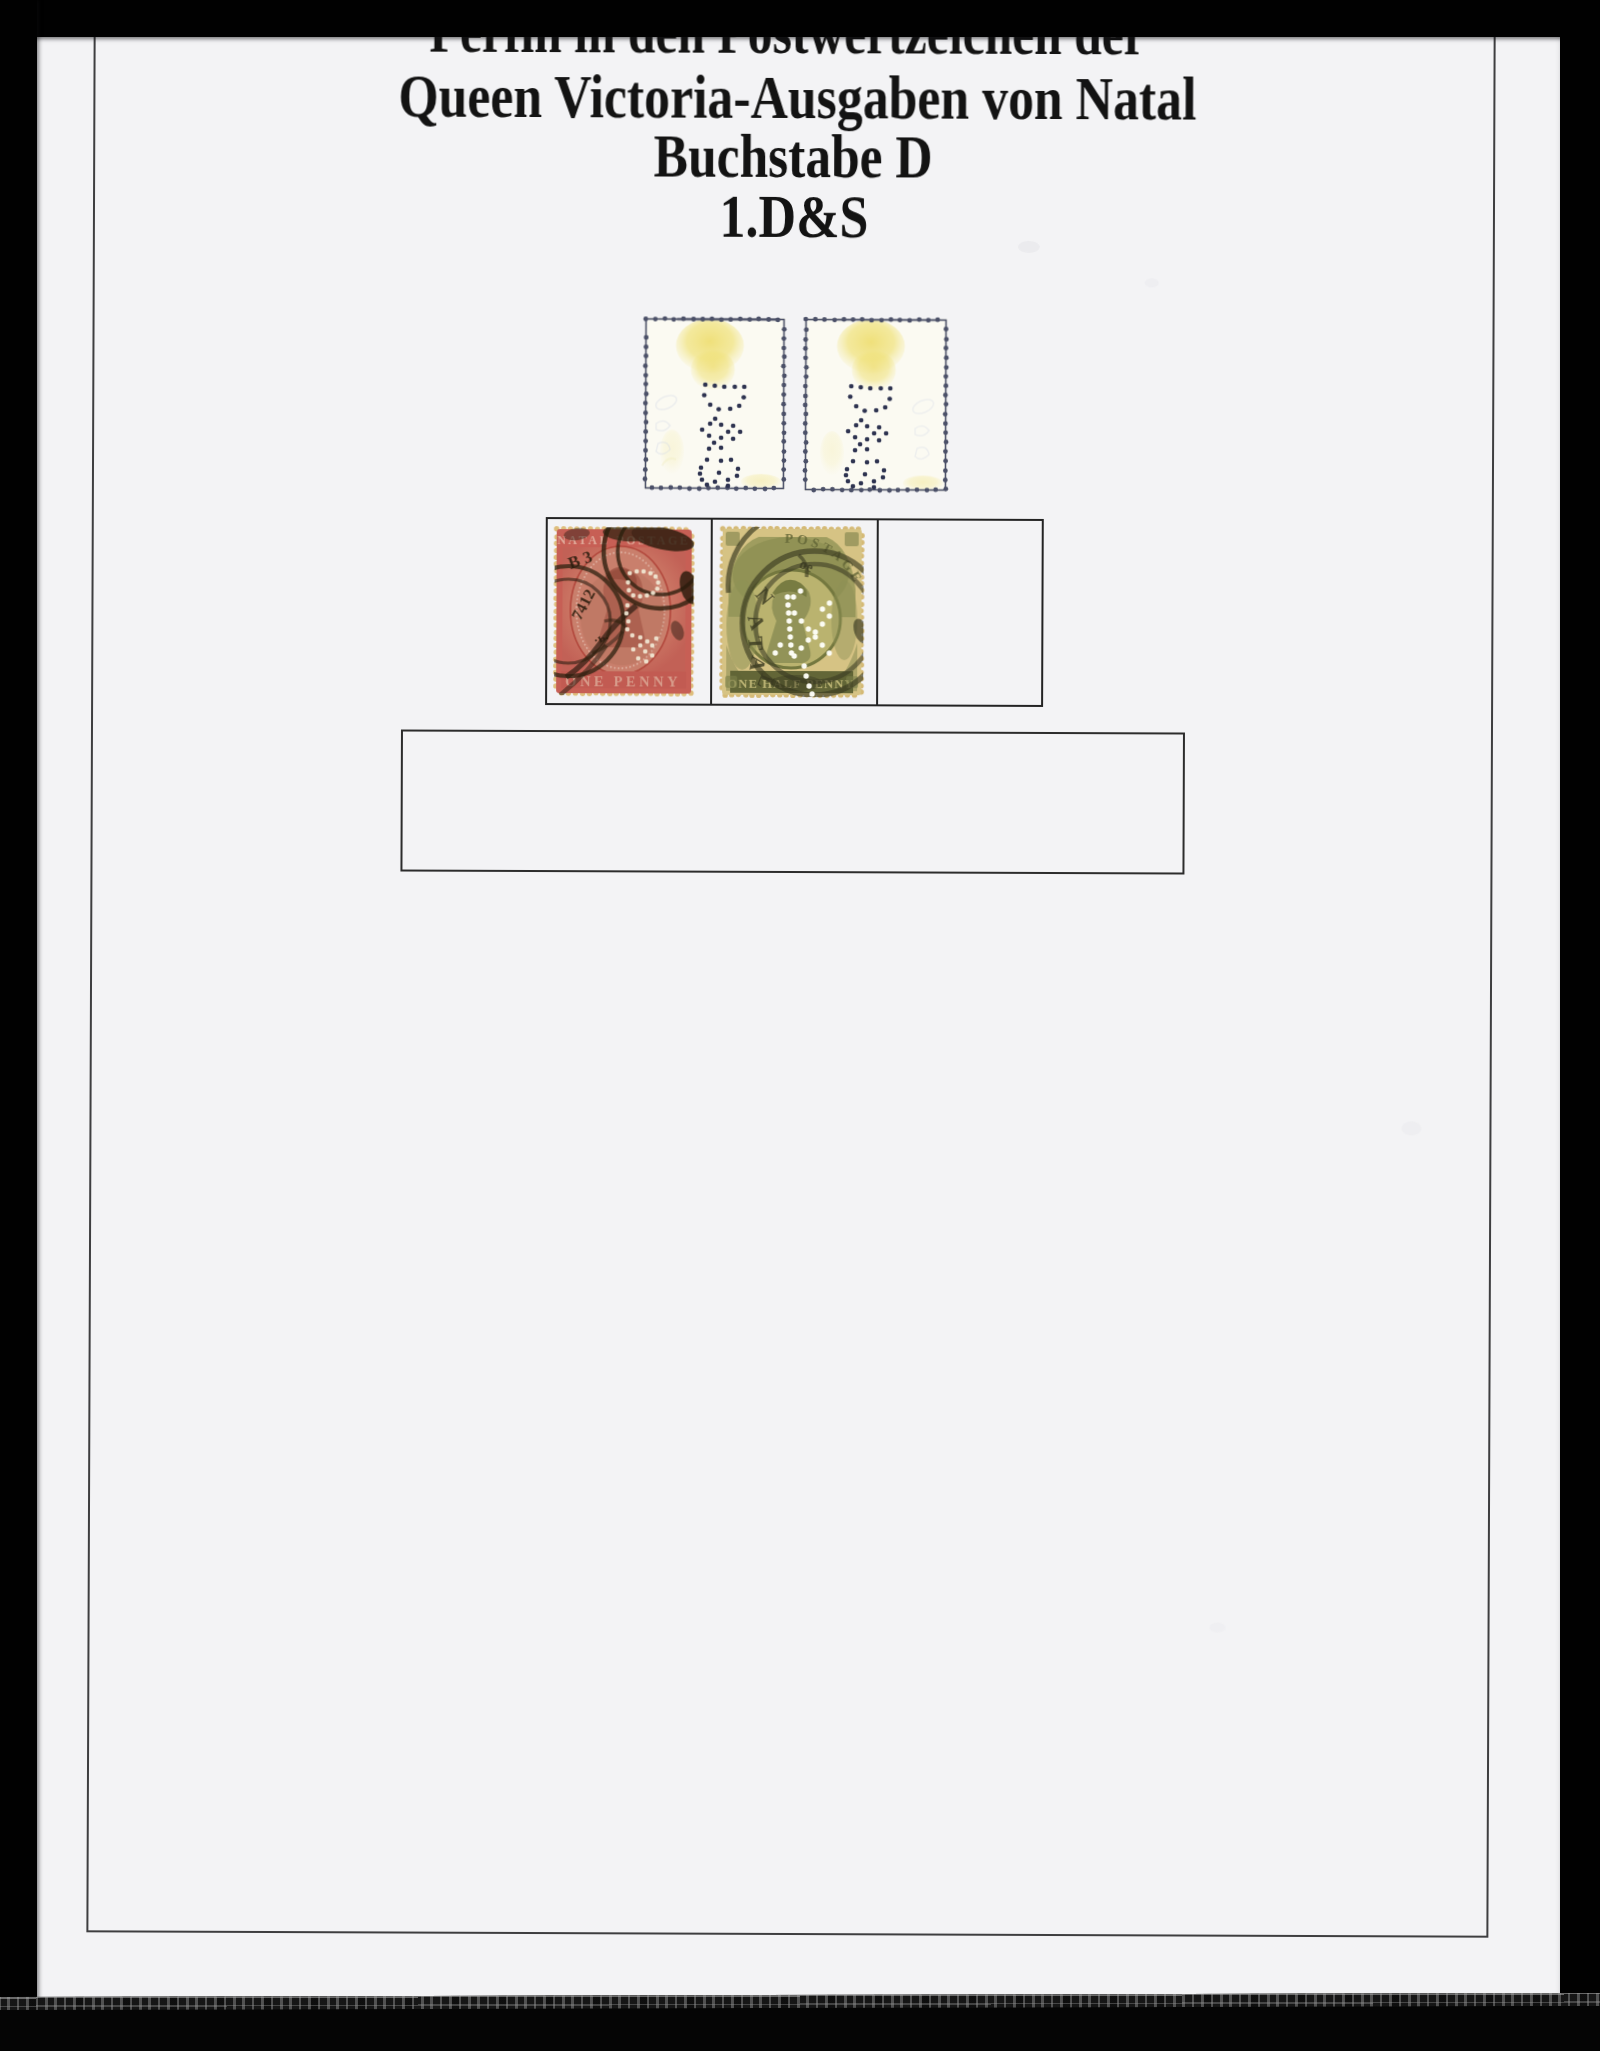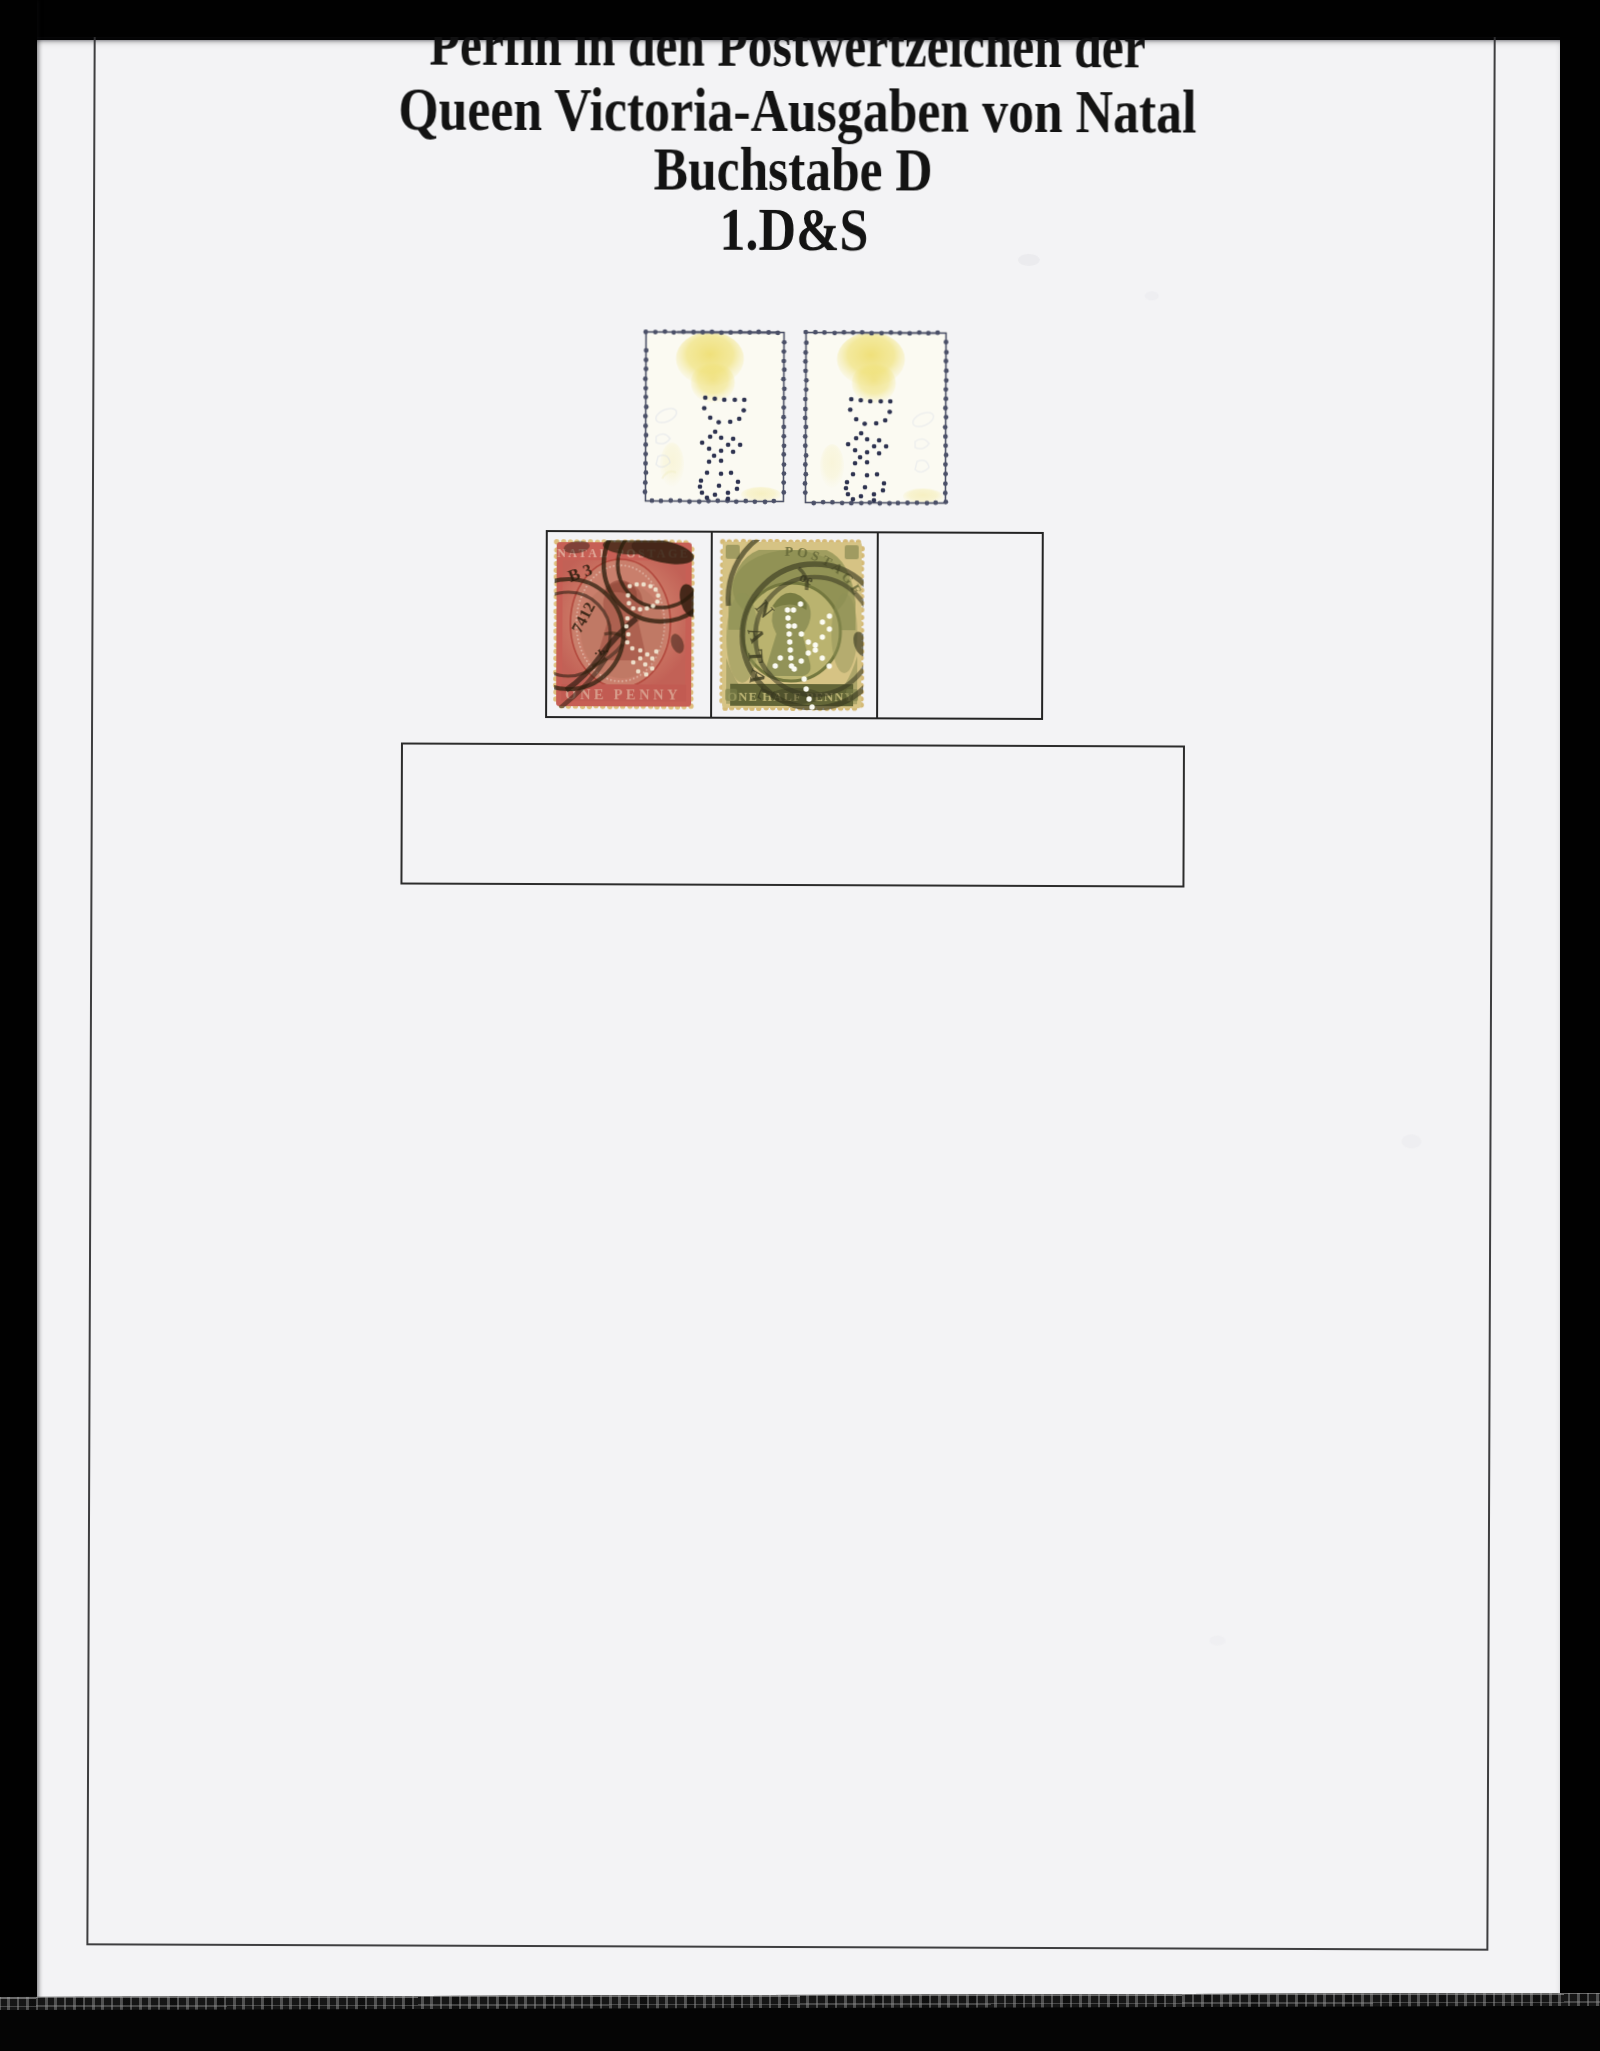--- a/index.html
+++ b/index.html
@@ -1,18 +1,18 @@
 <!DOCTYPE html>
 <html><head>
 <meta charset="utf-8">
 <style>
   html,body{margin:0;padding:0;}
   body{width:1600px;height:2051px;background:#000;position:relative;overflow:hidden;
        font-family:"Liberation Serif", serif;}
-  .page{position:absolute;left:30px;top:40px;width:1534px;height:1974px;
+  .page{position:absolute;left:30px;top:27px;width:1534px;height:1974px;
         background:#f3f3f5;
         box-shadow:inset 4px 3px 7px -3px rgba(40,40,45,0.5), inset -4px 0 7px -3px rgba(40,40,45,0.4);}
   .rot{position:absolute;left:0;top:0;width:100%;height:100%;
        transform:rotate(0.22deg);transform-origin:760px 960px;filter:blur(0.3px);}
   .tline{position:absolute;left:0;width:100%;text-align:center;
          font-weight:bold;color:#131313;font-size:62px;line-height:1;white-space:nowrap;}
 </style>
 </head>
 <body>
 

